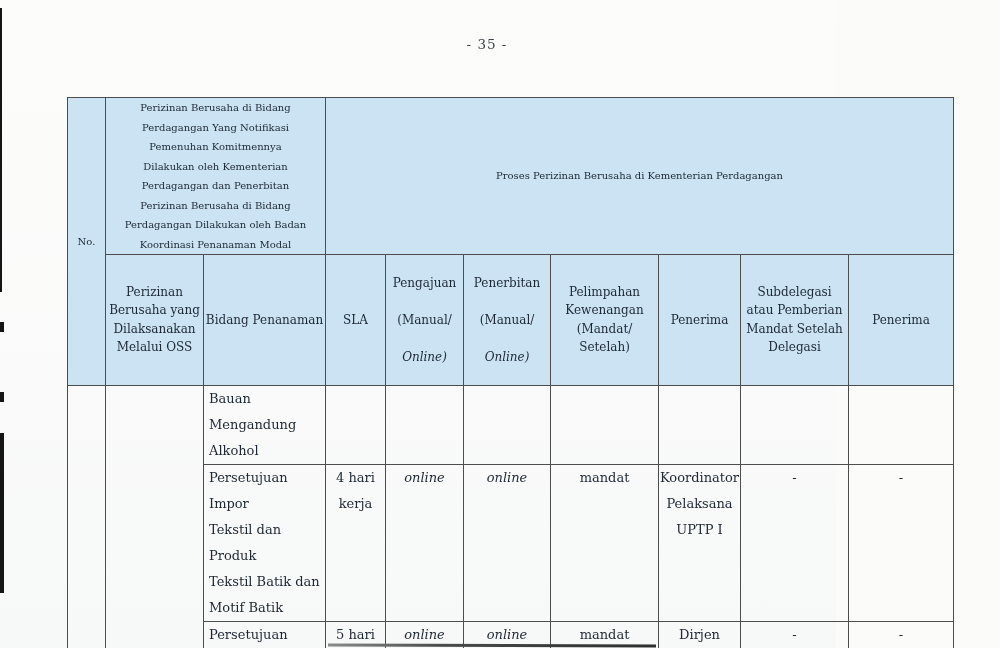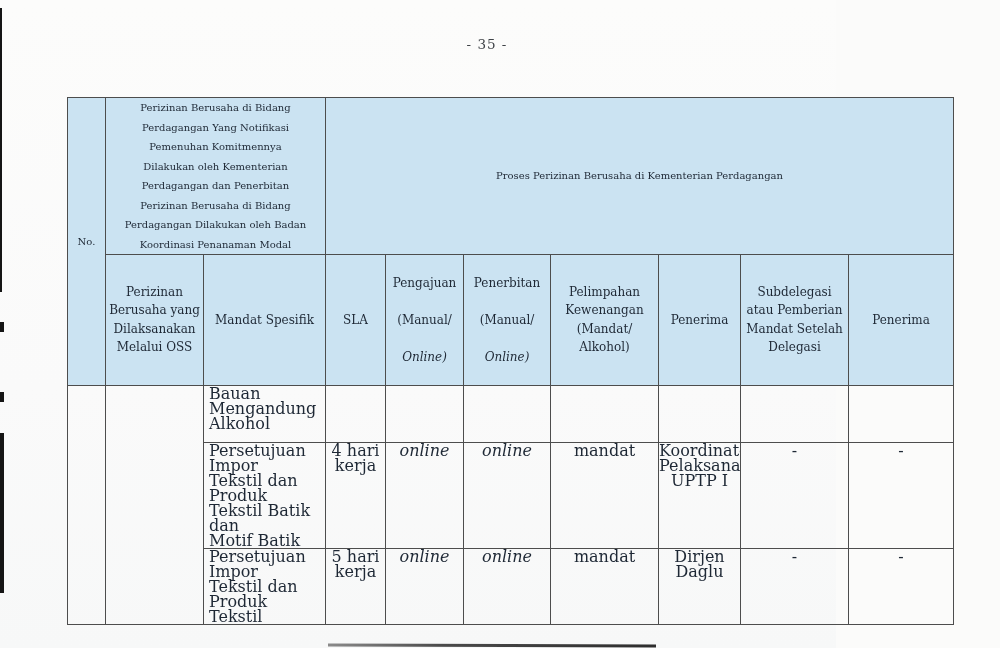--- a/index.html
+++ b/index.html
@@ -61,22 +61,22 @@
   .hcell2 {
     text-align: center;
     vertical-align: middle;
     font-size: 12px;
     line-height: 18.5px;
     white-space: pre-line;
   }
   .it { font-style: italic; }
   .bcell {
     vertical-align: top;
-    font-size: 16px;
-    line-height: 15px;
+    font-size: 13px;
+    line-height: 26px;
     text-align: center;
     white-space: pre-line;
     padding-top: 2px;
   }
   .bcell.left {
     text-align: left;
     padding-left: 5px;
     padding-right: 3px;
   }
   
@@ -124,36 +124,36 @@
 Perdagangan Dilakukan oleh Badan
 Koordinasi Penanaman Modal</td>
       <td class="blue hcell" colspan="7">Proses Perizinan Berusaha di Kementerian Perdagangan</td>
     </tr>
 
     <tr class="h2">
       <td class="blue hcell2">Perizinan
 Berusaha yang
 Dilaksanakan
 Melalui OSS</td>
-      <td class="blue hcell2">Mandat Spesifik</td>
+      <td class="blue hcell2">Bidang Penanaman</td>
       <td class="blue hcell2">SLA</td>
       <td class="blue hcell2">
         <div>Pengajuan</div>
         <div>(Manual/</div>
         <div class="it">Online)</div>
       </td>
       <td class="blue hcell2">
         <div>Penerbitan</div>
         <div>(Manual/</div>
         <div class="it">Online)</div>
       </td>
       <td class="blue hcell2">Pelimpahan
 Kewenangan
 (Mandat/
-Alkohol)</td>
+Setelah)</td>
       <td class="blue hcell2">Penerima</td>
       <td class="blue hcell2">Subdelegasi
 atau Pemberian
 Mandat Setelah
 Delegasi</td>
       <td class="blue hcell2">Penerima</td>
     </tr>
 
     <tr class="b0">
       <td class="bcell" rowspan="3"></td>

